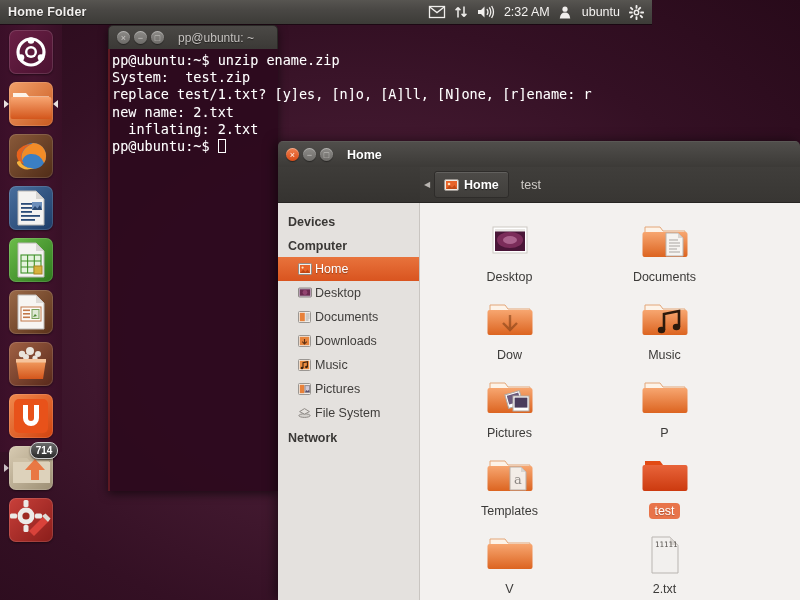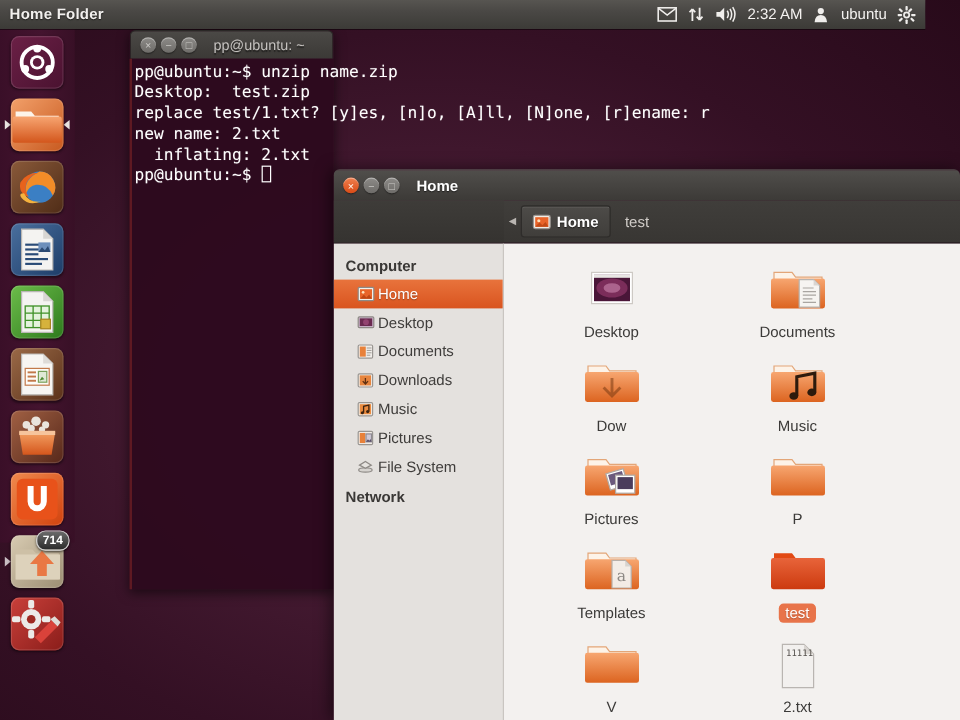--- a/index.html
+++ b/index.html
@@ -13,21 +13,21 @@
     position: relative;
     width: 800px; height: 600px;
     overflow: hidden;
     background:
       radial-gradient(ellipse at 45% 55%, #57243f 0%, #441a31 35%, #341024 65%, #280a1a 100%);
   }
 
   
   #top-panel {
     position: absolute; left: 0; top: 0;
-    width: 771px; height: 24px;
+    width: 652px; height: 24px;
     background: linear-gradient(to bottom, #575551 0%, #48464333 40%, #3c3b37 100%);
     background-color: #4a4845;
     display: flex; align-items: center;
     color: #f2f0ee;
     font-size: 12.5px;
     z-index: 50;
     box-shadow: 0 1px 0 rgba(0,0,0,0.45);
   }
   #top-panel .apptitle {
     font-weight: bold;
@@ -494,22 +494,22 @@
   </div>
 
   <div id="terminal">
     <div id="term-title">
       <span class="wbtn inactive">×</span>
       <span class="wbtn inactive">−</span>
       <span class="wbtn inactive">□</span>
       <span class="t-label">pp@ubuntu: ~</span>
     </div>
     <div id="term-body">
-      <div id="term-text"><span>pp@ubuntu:~$ unzip name.zip</span>
-<span>Desktop:  test.zip</span>
+      <div id="term-text"><span>pp@ubuntu:~$ unzip ename.zip</span>
+<span>System:  test.zip</span>
 <span>replace test/1.txt? [y]es, [n]o, [A]ll, [N]one, [r]ename: r</span>
 <span>new name: 2.txt</span>
 <span>  inflating: 2.txt</span>
 <span>pp@ubuntu:~$ </span><span id="term-cursor"></span></div>
     </div>
   </div>
 
   <div id="nautilus">
 
     <div id="n-title">
@@ -536,20 +536,21 @@
       </div>
       <div class="crumb plain">
         <span>test</span>
       </div>
     </div>
 
     <div id="n-body">
 
       <div id="n-sidebar">
 
+        <div class="sb-head">Devices</div>
 
 
         <div class="sb-head">Computer</div>
 
         <div class="sb-item sel">
           <span class="si">
             <svg width="14" height="12" viewBox="0 0 14 12">
               <rect x="0.5" y="0.5" width="13" height="11" rx="1" fill="#f2efe9" stroke="#8e8a86"></rect>
               <rect x="2" y="2" width="10" height="8" fill="#e8642a"></rect>
               <circle cx="4.6" cy="4.6" r="1.1" fill="#ffe3bd"></circle>

